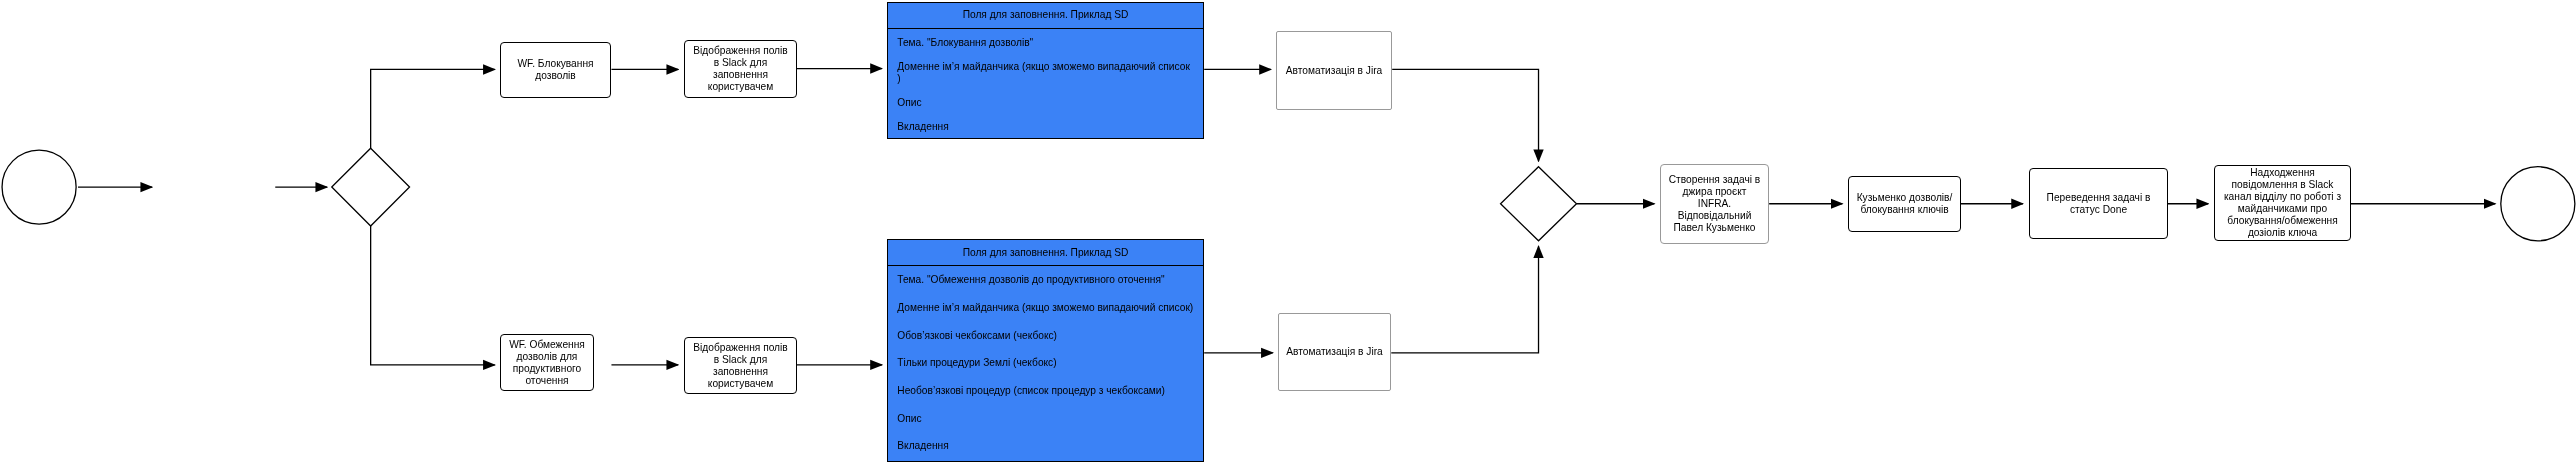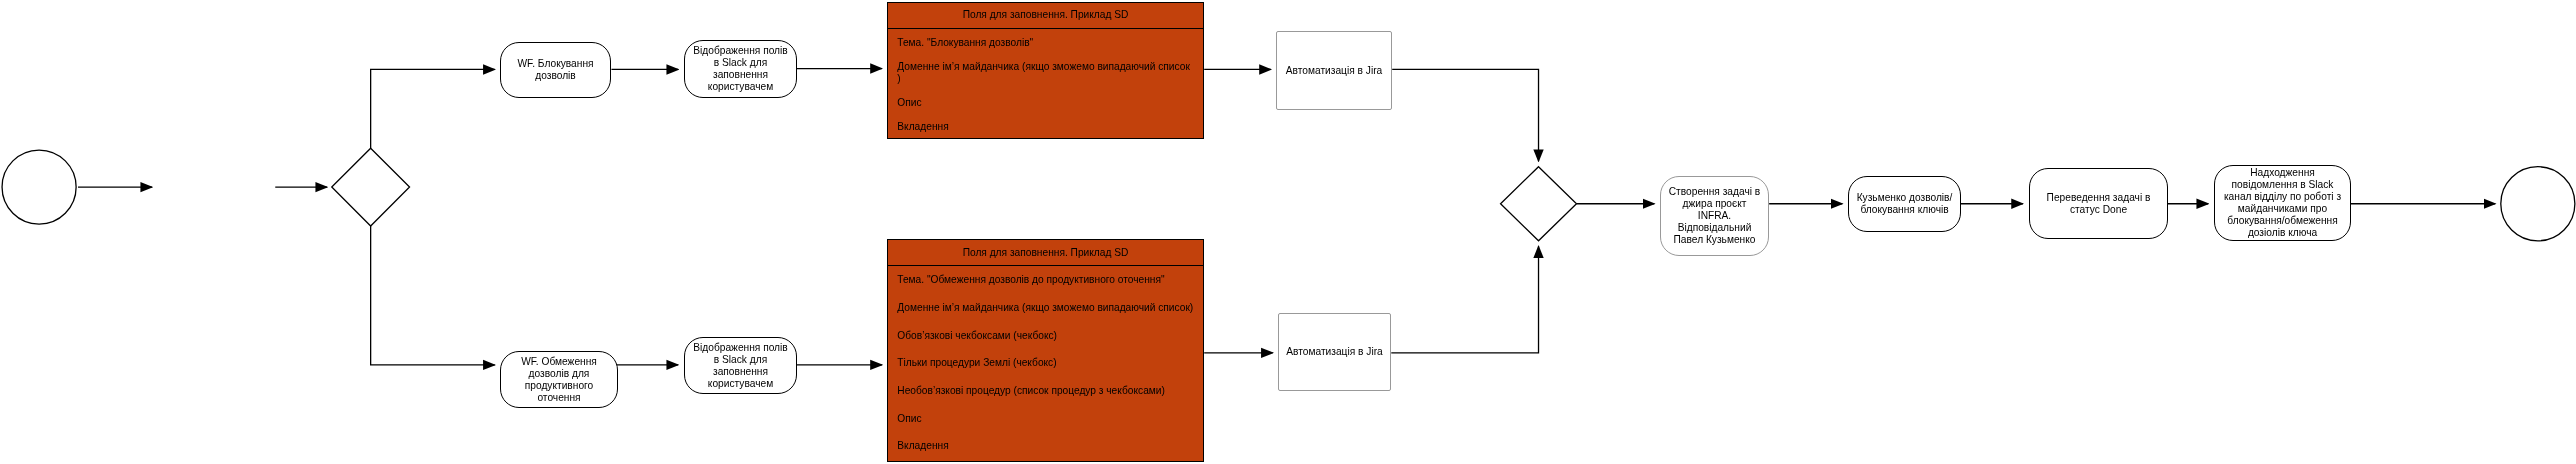--- a/index.html
+++ b/index.html
@@ -18,37 +18,37 @@
     overflow:hidden;
   }
   svg.wires{position:absolute;left:0;top:0;}
   .st{stroke:var(--line-color);stroke-width:1.4;fill:none;}
   .shape{fill:#ffffff;stroke:var(--line-color);stroke-width:1.4;}
   #arr path{fill:var(--line-color);}
   .node{
     position:absolute;
     box-sizing:border-box;
     border:1.3px solid var(--box-border);
-    border-radius:19px;
+    border-radius:4px;
     background:#fff;
     display:flex;align-items:center;justify-content:center;
     text-align:center;
     font-size:10.2px;line-height:12px;
     padding:1.9px 4.6px;
   }
   .node.jira{
     border-color:var(--jira-border);
     border-radius:2px;
   }
   .node.gray{border-color:var(--jira-border);}
   .bigbox{
     position:absolute;
     box-sizing:border-box;
     border:1.3px solid var(--box-border);
-    background:#c2410c;
+    background:#3b82f6;
     font-size:10.2px;line-height:12px;
   }
   .bigbox .bb-title{
     box-sizing:border-box;
     height:26px;
     border-bottom:1.3px solid var(--box-border);
     display:flex;align-items:center;justify-content:center;
     text-align:center;
   }
   .bigbox .bb-body{padding:8.3px 9.3px 0 9.3px;text-align:left;}
@@ -101,40 +101,40 @@
     <div class="bb-body">
       <div class="frow">Тема. "Блокування дозволів"</div>
       <div class="frow">Доменне ім’я майданчика (якщо зможемо випадаючий список )</div>
       <div class="frow">Опис</div>
       <div class="frow">Вкладення</div>
     </div>
   </div>
 
   <div class="node jira" style="left:1276px;top:31px;width:116px;height:79px;padding:1.9px;">Автоматизація в Jira</div>
 
-  <div class="node" style="left:500px;top:351px;width:118px;height:57px;">WF. Обмеження дозволів для продуктивного оточення</div>
+  <div class="node" style="left:500px;top:334px;width:94px;height:57px;">WF. Обмеження дозволів для продуктивного оточення</div>
 
   <div class="node" style="left:684px;top:337px;width:113px;height:57px;">Відображення полів в Slack для заповнення користувачем</div>
 
   <div class="bigbox tall" style="left:887px;top:239px;width:317px;height:223px;">
     <div class="bb-title">Поля для заповнення. Приклад SD</div>
     <div class="bb-body">
       <div class="frow">Тема. "Обмеження дозволів до продуктивного оточення"</div>
       <div class="frow">Доменне ім’я майданчика (якщо зможемо випадаючий список)</div>
       <div class="frow">Обов’язкові чекбоксами (чекбокс)</div>
       <div class="frow">Тільки процедури Землі (чекбокс)</div>
       <div class="frow">Необов’язкові процедур (список процедур з чекбоксами)</div>
       <div class="frow">Опис</div>
       <div class="frow">Вкладення</div>
     </div>
   </div>
 
   <div class="node jira" style="left:1278px;top:313px;width:113px;height:78px;padding:1.9px;">Автоматизація в Jira</div>
 
-  <div class="node gray" style="left:1660px;top:176px;width:109px;height:80px;">Створення задачі в джира проєкт INFRA. Відповідальний Павел Кузьменко</div>
+  <div class="node gray" style="left:1660px;top:164px;width:109px;height:80px;">Створення задачі в джира проєкт INFRA. Відповідальний Павел Кузьменко</div>
 
   <div class="node" style="left:1848px;top:176px;width:113px;height:56px;padding:1.9px 3.7px;">Кузьменко дозволів/ блокування ключів</div>
 
   <div class="node" style="left:2029px;top:168px;width:139px;height:71px;">Переведення задачі в статус Done</div>
 
   <div class="node" style="left:2214px;top:165px;width:137px;height:76px;padding:0.9px 2.8px;">Надходження повідомлення в Slack канал  відділу по роботі з майданчиками про блокування/обмеження дозіолів ключа</div>
 
 </div>
 
 

